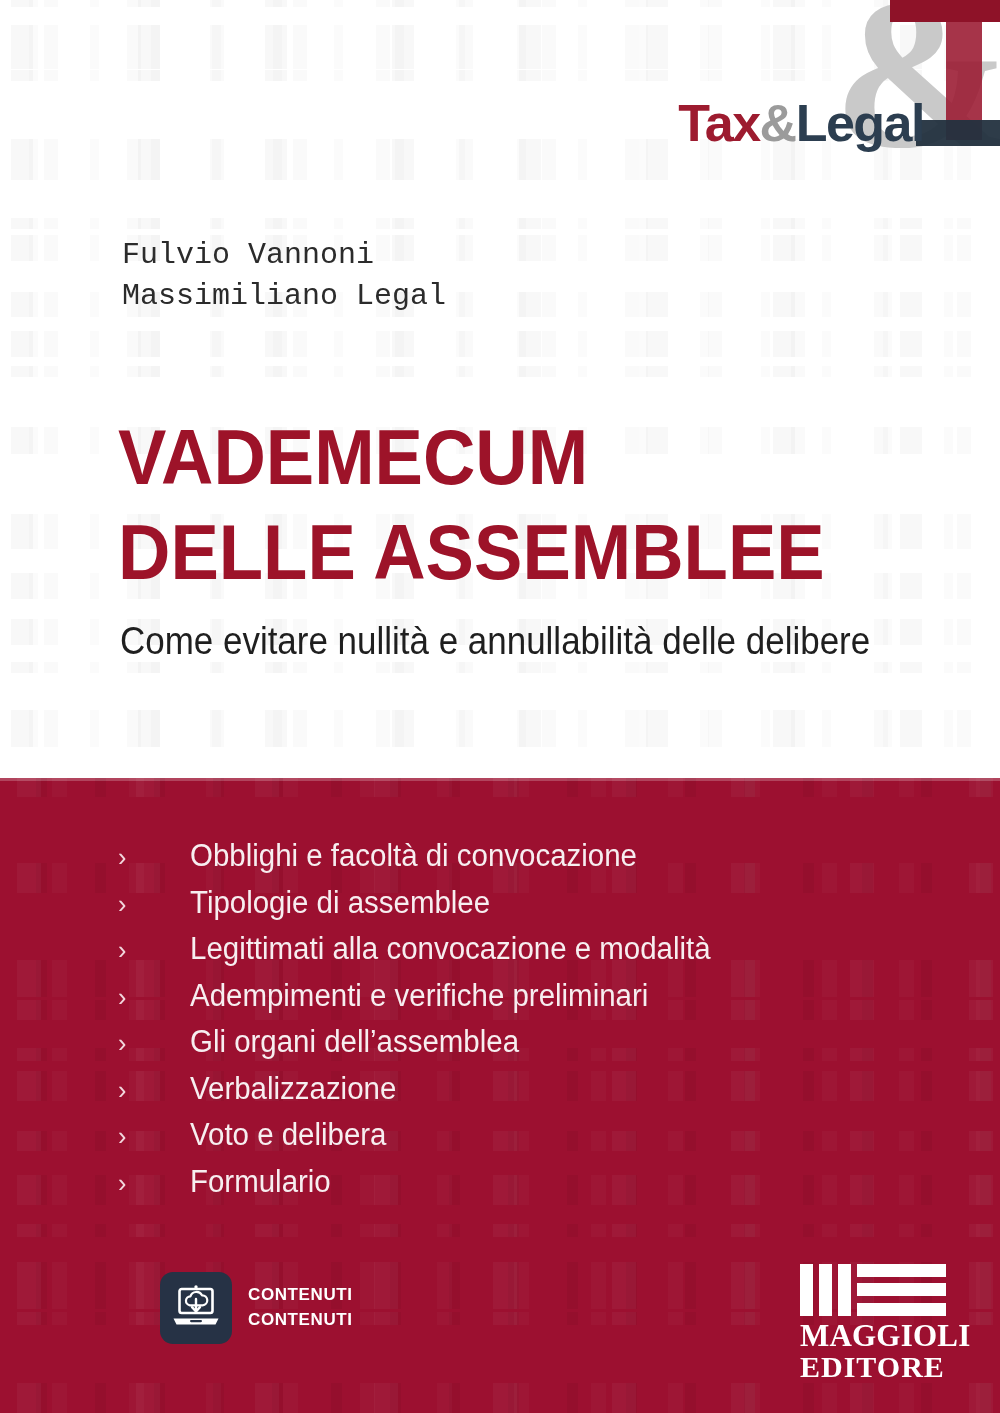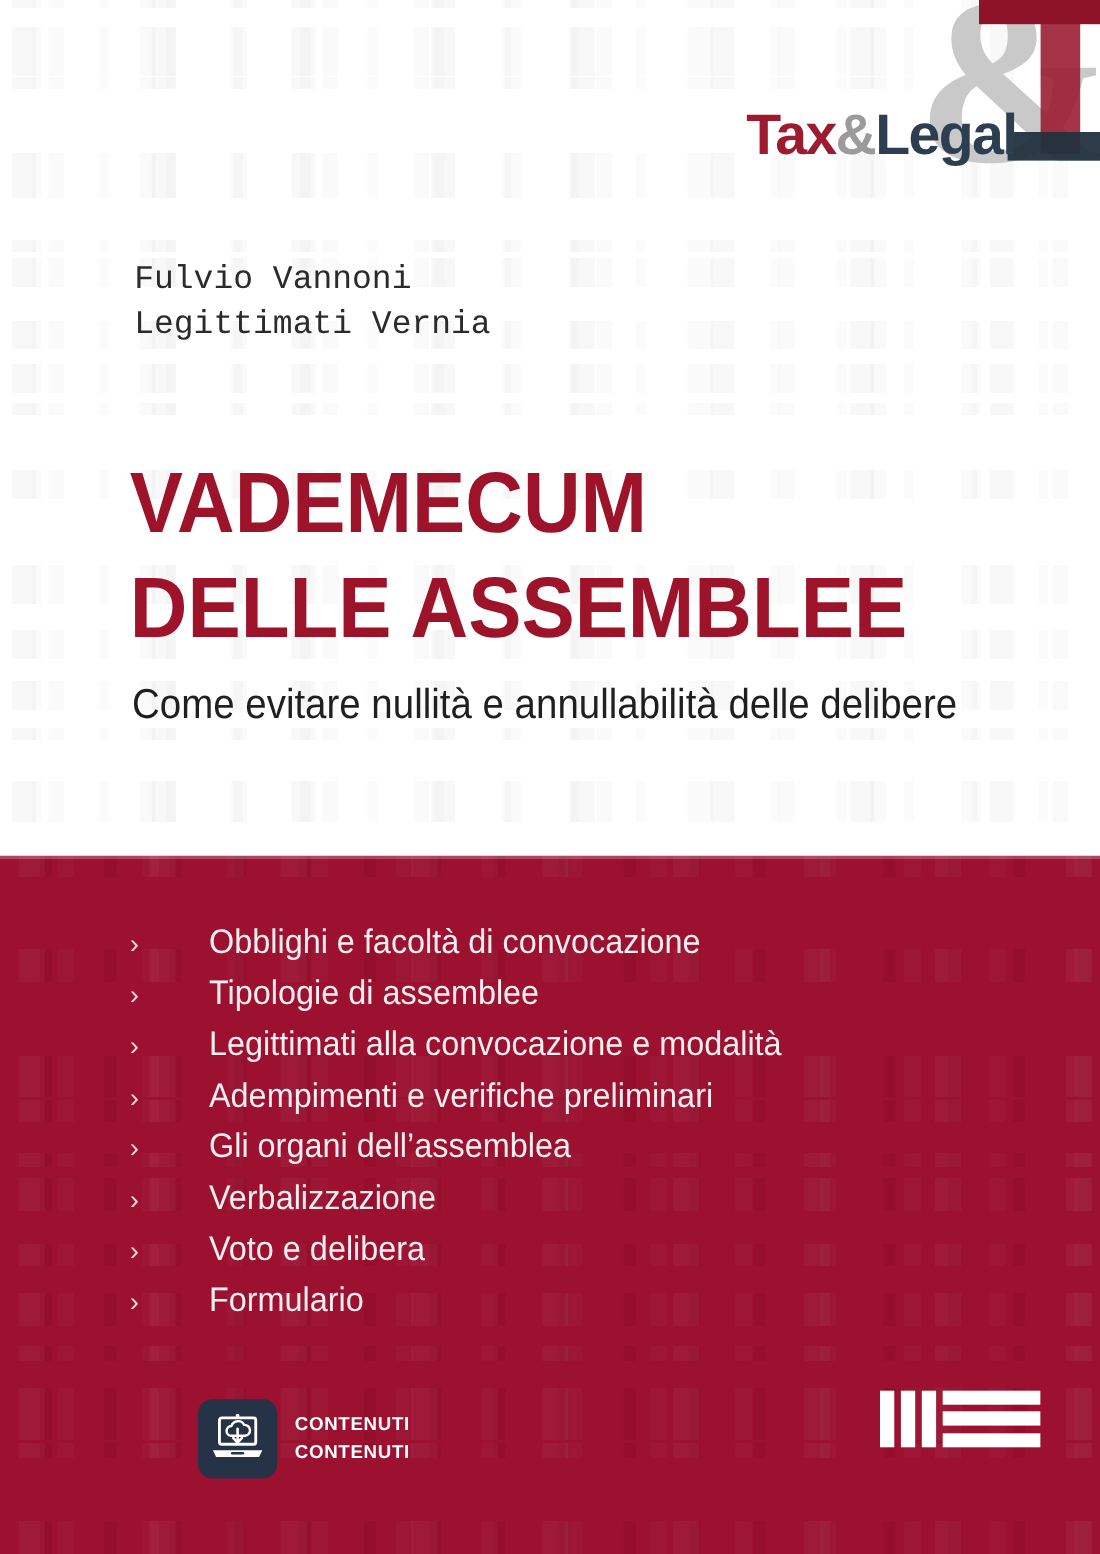--- a/index.html
+++ b/index.html
@@ -190,21 +190,21 @@
     font-size: 31px;
     font-weight: 400;
     white-space: nowrap;
     transform: scaleX(0.95);
     transform-origin: left center;
   }
 
   
   .extra-badge {
     position: absolute;
-    left: 136px; top: 1272px;
+    left: 116px; top: 1272px;
     display: flex;
     align-items: center;
     z-index: 4;
     padding-left: 44px;
   }
   .extra-icon {
     width: 72px; height: 72px;
     background: #263245;
     border-radius: 13px;
     display: flex;
@@ -258,21 +258,21 @@
     <div class="amp-watermark">&amp;</div>
     <div class="amp-redbar"></div>
     <div class="amp-redcap"></div>
     <div class="amp-navybar"></div>
 
     <div class="taxlegal"><span class="tl-tax">Tax</span><span class="tl-amp">&amp;</span><span class="tl-legal">Legal</span></div>
   </div>
 
   <div class="authors">
     <div>Fulvio Vannoni</div>
-    <div>Legittimati Vernia</div>
+    <div>Massimiliano Legal</div>
   </div>
 
   <div class="title">
     <div>VADEMECUM</div>
     <div>DELLE ASSEMBLEE</div>
   </div>
 
   <div class="subtitle">Come evitare nullità e annullabilità delle delibere</div>
 
   <div class="redpanel">
@@ -342,15 +342,19 @@
     <svg class="me-mark" viewBox="0 0 146 52" aria-hidden="true">
 
       <rect x="0" y="0" width="13" height="52" fill="#ffffff"></rect>
       <rect x="19" y="0" width="13" height="52" fill="#ffffff"></rect>
       <rect x="38" y="0" width="13" height="52" fill="#ffffff"></rect>
 
       <rect x="57" y="0" width="89" height="13" fill="#ffffff"></rect>
       <rect x="57" y="19" width="89" height="13" fill="#ffffff"></rect>
       <rect x="57" y="39" width="89" height="13" fill="#ffffff"></rect>
     </svg>
+    <div class="pub-name">
+      <div>MAGGIOLI</div>
+      <div class="pub-sub">EDITORE</div>
+    </div>
   </div>
 
 </div>
 
 </body></html>

